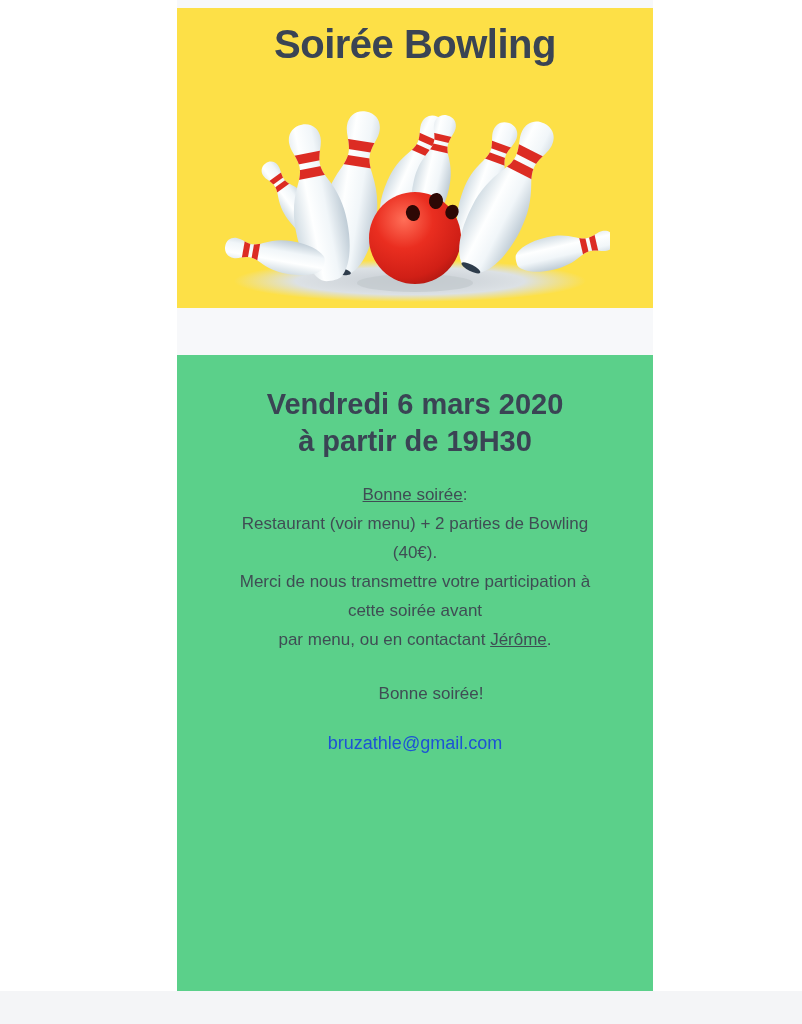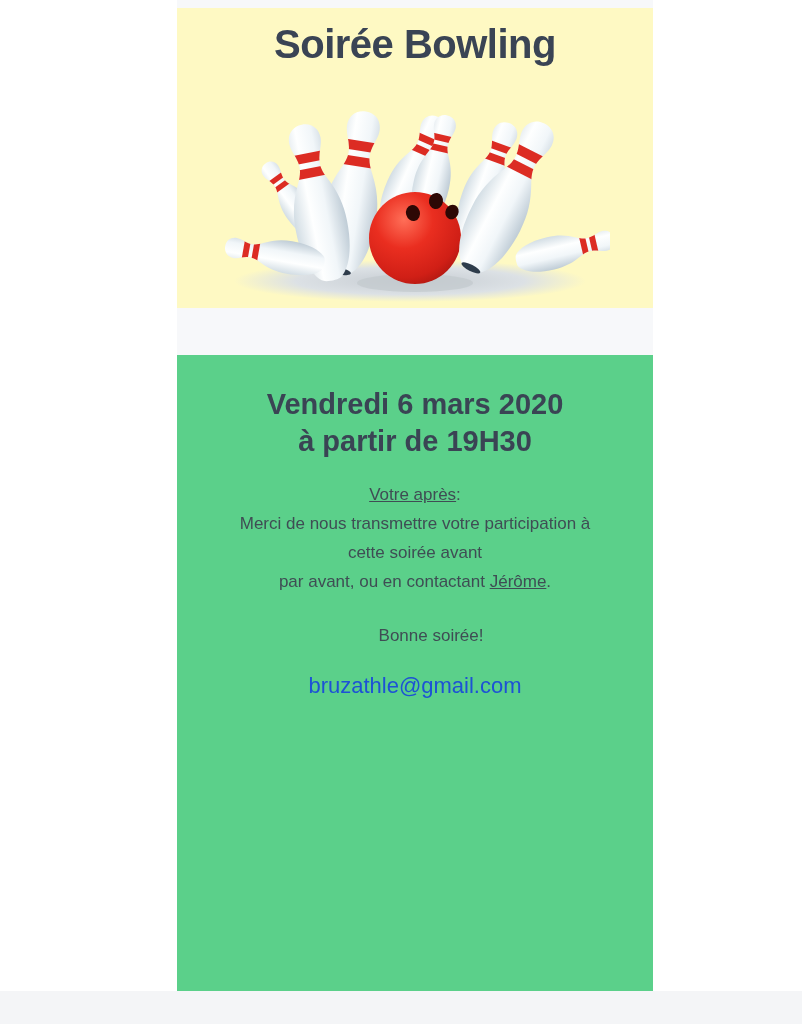--- a/index.html
+++ b/index.html
@@ -13,21 +13,21 @@
     width:802px;height:1024px;position:relative;overflow:hidden;
     background:var(--page-bg);
     font-family:"Liberation Sans", sans-serif;
   }
   .column{
     position:absolute;left:177px;top:0;width:476px;height:1024px;
     background:var(--column-bg);
   }
   .header-block{
     position:absolute;left:0;top:8px;width:476px;height:300px;
-    background:#fef9c3;
+    background:#fde047;
   }
   .page-title{
     margin:0;padding-top:12px;text-align:center;
     font-size:40px;line-height:48px;font-weight:bold;
     color:var(--heading-slate);letter-spacing:-0.5px;
   }
   .hero{position:absolute;left:43px;top:89px;width:390px;height:210px;}
   .panel{
     position:absolute;left:0;top:355px;width:476px;height:636px;
     background:var(--panel-green);
@@ -41,21 +41,21 @@
   }
   .pre{white-space:pre-line;}
   .intro{margin:0;margin-top:44px;}
   .program{margin-top:20px;}
   .rsvp{}
   .deadline{color:var(--deadline-red);}
   .closing{margin:0;margin-top:25px;padding-left:32px;}
   .u{text-decoration:underline;}
   a.contact{color:inherit;text-decoration:underline;cursor:pointer;}
   a.email{
-    display:block;margin-top:21px;font-size:22px;line-height:29px;
+    display:block;margin-top:21px;font-size:18px;line-height:29px;
     color:var(--email-blue);text-decoration:none;cursor:pointer;
   }
   .footer-strip{
     position:absolute;left:0;top:991px;width:802px;height:33px;
     background:var(--footer-bg);
   }
 </style>
 </head>
 <body>
 
@@ -130,27 +130,29 @@
         </svg>
       </div>
     </section>
 
     <section class="panel">
       <h2 class="panel-heading">Vendredi 6 mars 2020
 à partir de 19H30</h2>
 
 
       <div class="program">
-        <div><span class="u">Votre après</span><span>:</span></div>
+        <div><span class="u">Bonne soirée</span><span>:</span></div>
+        <div class="pre">Restaurant (voir menu) + 2 parties de Bowling
+(40€).</div>
       </div>
 
       <div class="rsvp">
         <div class="pre">Merci de nous transmettre votre participation à
 cette soirée avant</div>
-        <div><span>par avant, ou en contactant </span><a class="contact" href="#">Jérôme</a><span>.</span></div>
+        <div><span>par menu, ou en contactant </span><a class="contact" href="#">Jérôme</a><span>.</span></div>
       </div>
 
       <p class="closing">Bonne soirée!</p>
 
       <a class="email" href="#">bruzathle@gmail.com</a>
     </section>
 
   </div>
 
   <div class="footer-strip"></div>

